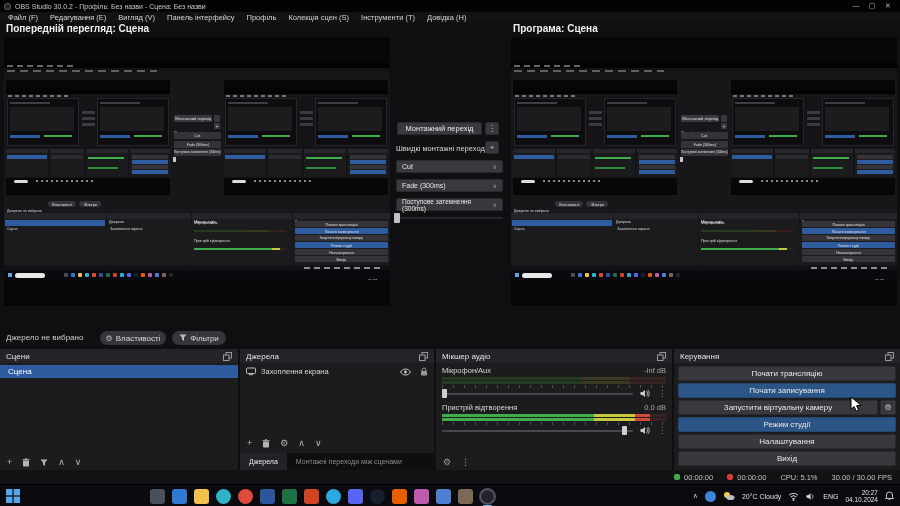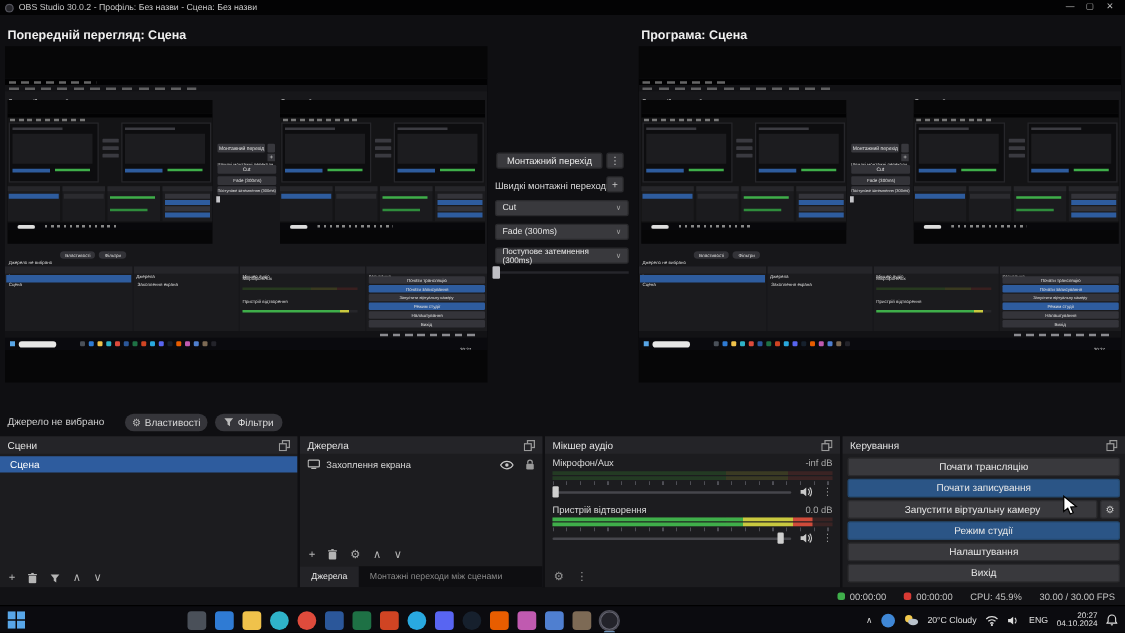--- a/index.html
+++ b/index.html
@@ -219,20 +219,30 @@
   <div class="abs" id="titlebar">
     <span class="logo"></span>
     <span class="title">OBS Studio 30.0.2 - Профіль: Без назви - Сцена: Без назви</span>
     <span id="win-controls">
       <span>—</span>
       <span>▢</span>
       <span>✕</span>
     </span>
   </div>
 
+  <div class="abs" id="menubar">
+    <span>Файл (F)</span>
+    <span>Редагування (E)</span>
+    <span>Вигляд (V)</span>
+    <span>Панель інтерфейсу</span>
+    <span>Профіль</span>
+    <span>Колекція сцен (S)</span>
+    <span>Інструменти (T)</span>
+    <span>Довідка (H)</span>
+  </div>
 
   <div class="abs pane-label" id="label-preview">Попередній перегляд: Сцена</div>
   <div class="abs pane-label" id="label-program">Програма: Сцена</div>
 
   <div id="preview-pane" class="pane">
     <div class="screen">
       <div class="ma m-title"></div>
       <div class="ma m-menu"></div>
       <div class="ma m-lab-l"><span class="tt s5">Попередній перегляд: Сцена</span></div>
       <div class="ma m-lab-r"><span class="tt s5">Програма: Сцена</span></div>
@@ -786,21 +796,21 @@
 
   <div class="abs" id="statusbar">
     <span class="st-item">
         <span class="st-ic st-green"></span>
         <span>00:00:00</span>
       </span>
     <span class="st-item">
         <span class="st-ic st-red"></span>
         <span>00:00:00</span>
       </span>
-    <span class="st-item">CPU: 45.9%</span>
+    <span class="st-item">CPU: 5.1%</span>
     <span class="st-item">30.00 / 30.00 FPS</span>
   </div>
 
   <div class="abs" id="taskbar">
     <svg id="start-btn" viewBox="0 0 14 14">
         <rect x="0" y="0" width="6.4" height="6.4" fill="#58a6e8"></rect>
         <rect x="7.6" y="0" width="6.4" height="6.4" fill="#58a6e8"></rect>
         <rect x="0" y="7.6" width="6.4" height="6.4" fill="#58a6e8"></rect>
         <rect x="7.6" y="7.6" width="6.4" height="6.4" fill="#58a6e8"></rect>
       </svg>

